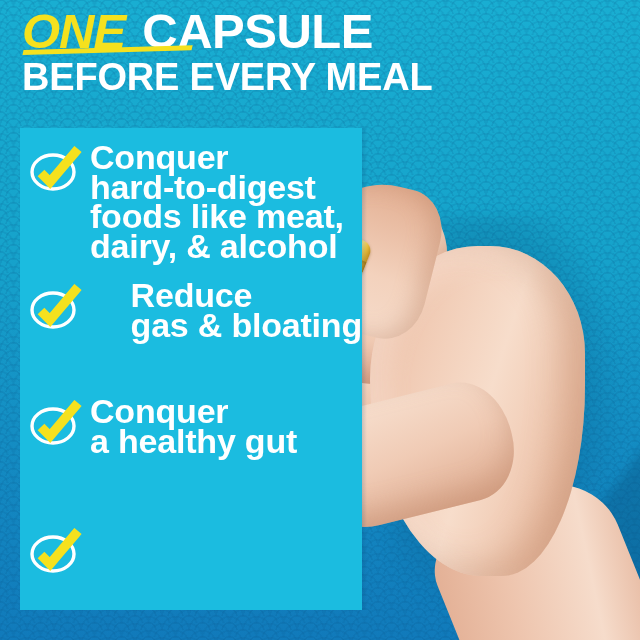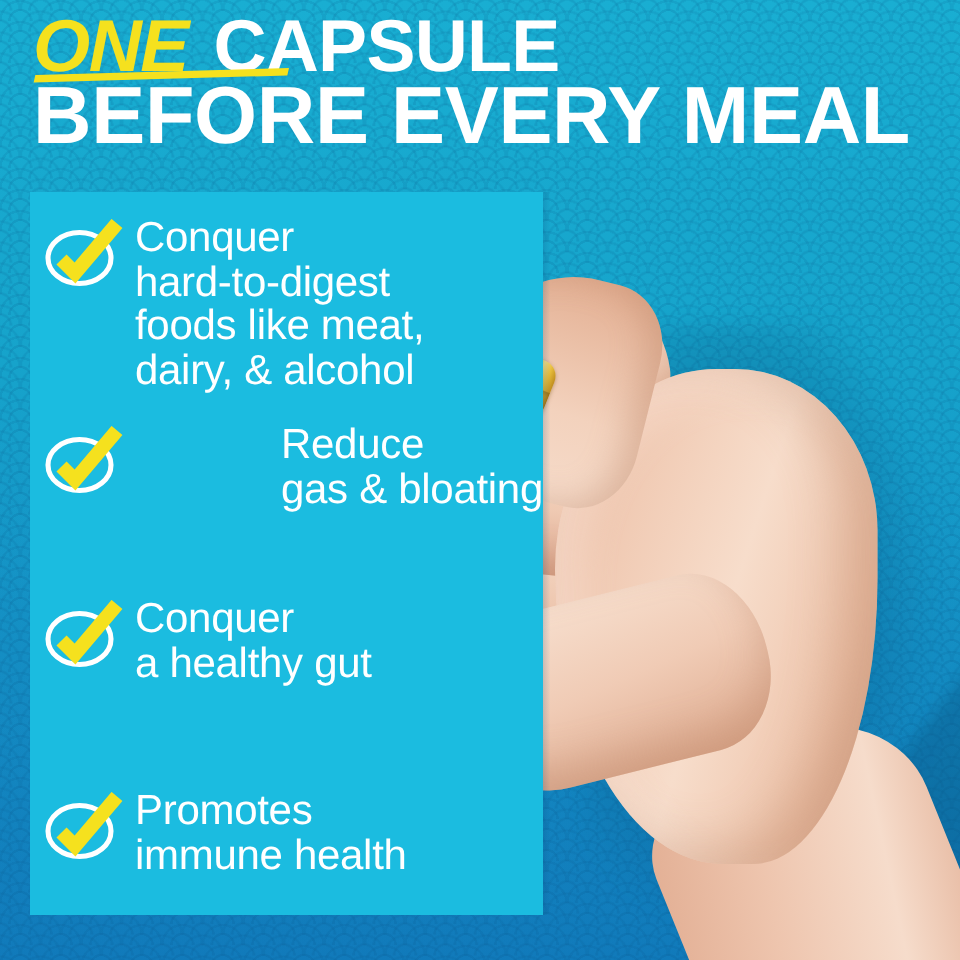--- a/index.html
+++ b/index.html
@@ -63,21 +63,21 @@
     left: 1px;
     bottom: -1px;
     width: 168px;
     height: 5px;
     background: #f5e11e;
     transform: skewX(-14deg) rotate(-1.6deg);
     transform-origin: left center;
   }
   .hl-line-2 {
     letter-spacing: -.2px;
-    font-size: 54px;
+    font-size: 38px;
   }
 
   
   .hand-wrap {
     position: absolute;
     left: 250px;
     top: 96px;
     width: 400px;
     height: 552px;
   }
@@ -226,23 +226,23 @@
   .check {
     position: relative;
     width: 70px;
     min-width: 70px;
     height: 54px;
   }
   .check svg { position: absolute; left: 8px; top: 4px; }
 
   .btext {
     color: #ffffff;
-    font-size: 28px;
+    font-size: 34px;
     line-height: 29.5px;
-    font-weight: normal;
+    font-weight: bold;
     letter-spacing: -.2px;
     white-space: pre-line;
     padding-top: 1px;
   }
 
   
   .panel-edge-shadow {
     position: absolute;
     left: 362px;
     top: 128px;
@@ -328,18 +328,16 @@
 a healthy gut</div>
     </div>
 
     <div class="bullet b4">
       <div class="check">
         <svg width="56" height="48" viewBox="0 0 56 48">
           <ellipse cx="25" cy="26" rx="21" ry="17" fill="none" stroke="#ffffff" stroke-width="3.4"></ellipse>
           <path d="M13 27 L22 36 L50 3" fill="none" stroke="#f5e11e" stroke-width="9.5" stroke-linecap="butt" stroke-linejoin="miter"></path>
         </svg>
       </div>
-      <div class="btext">Promotes
-immune health</div>
     </div>
 
   </div>
 </div>
 
 </body></html>

